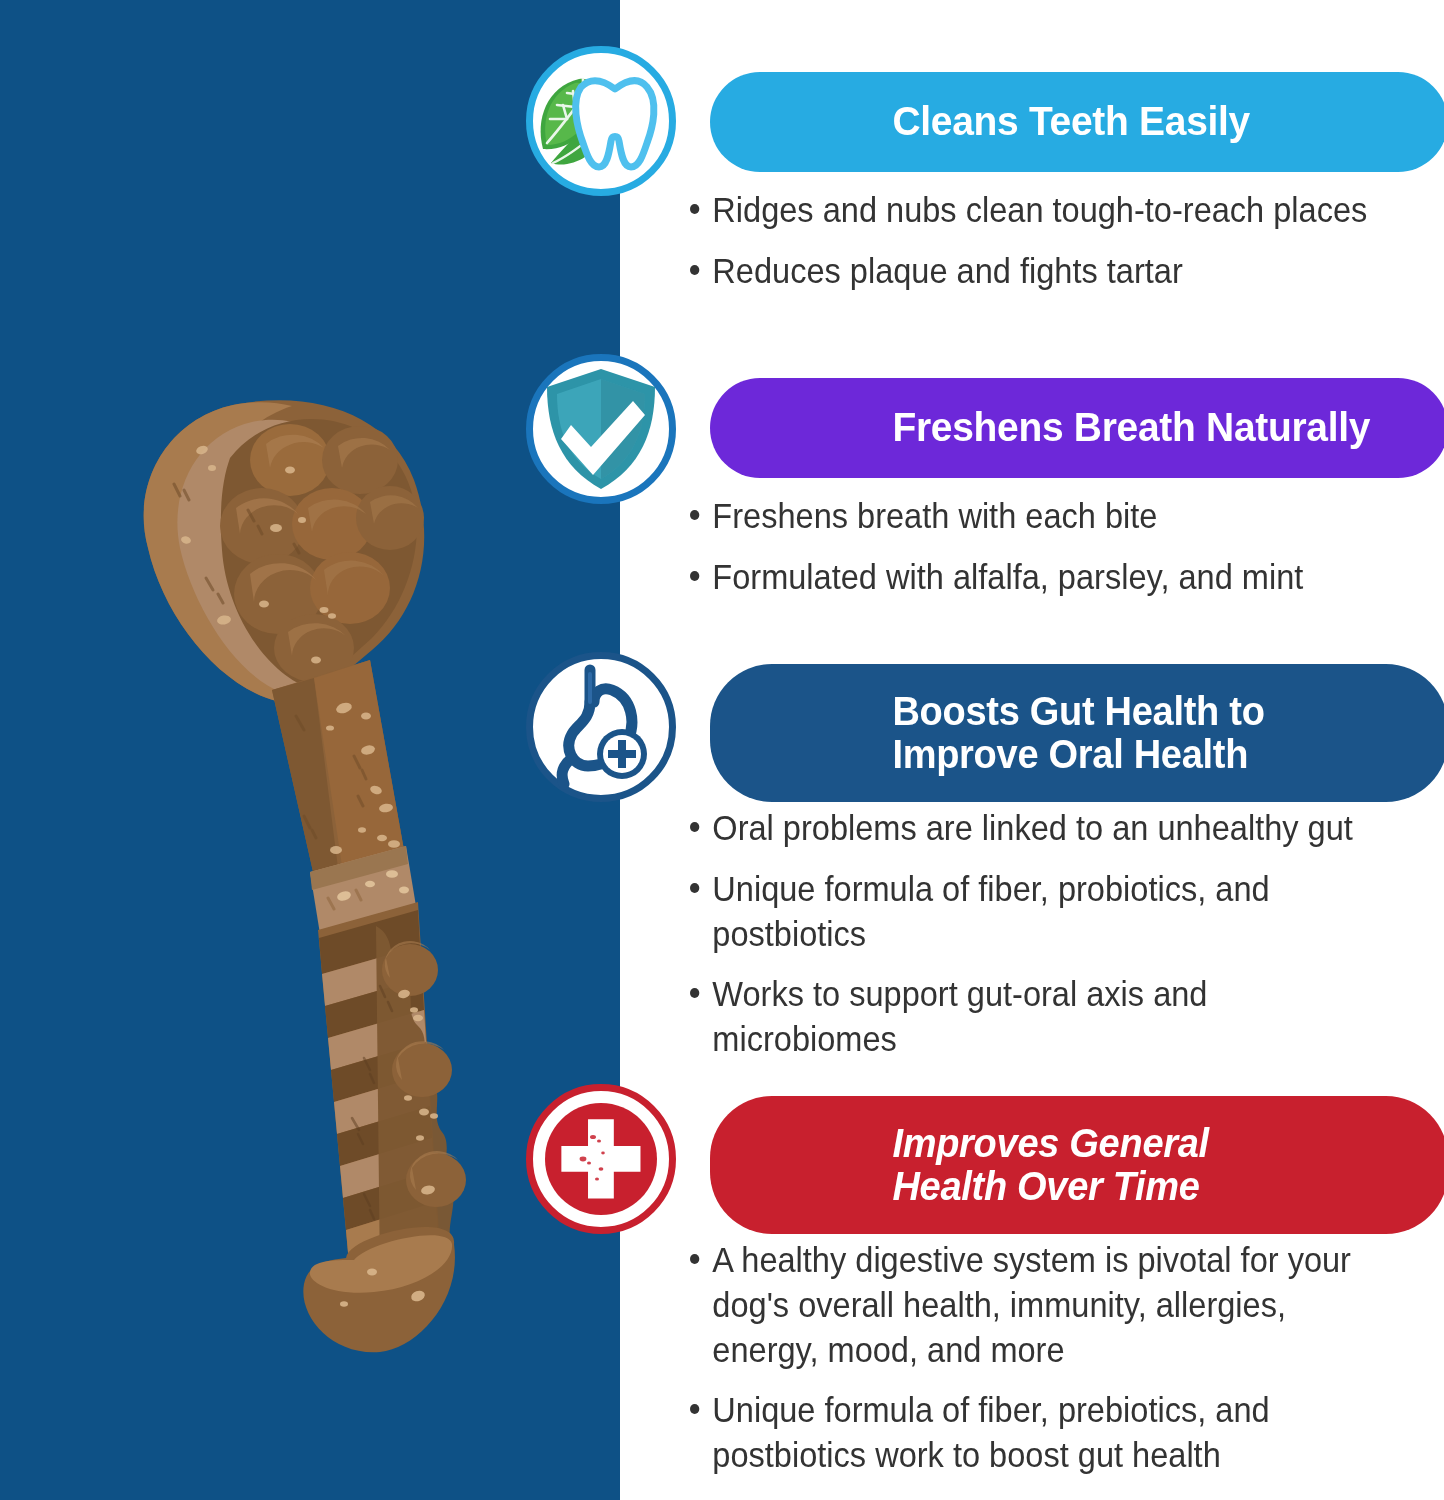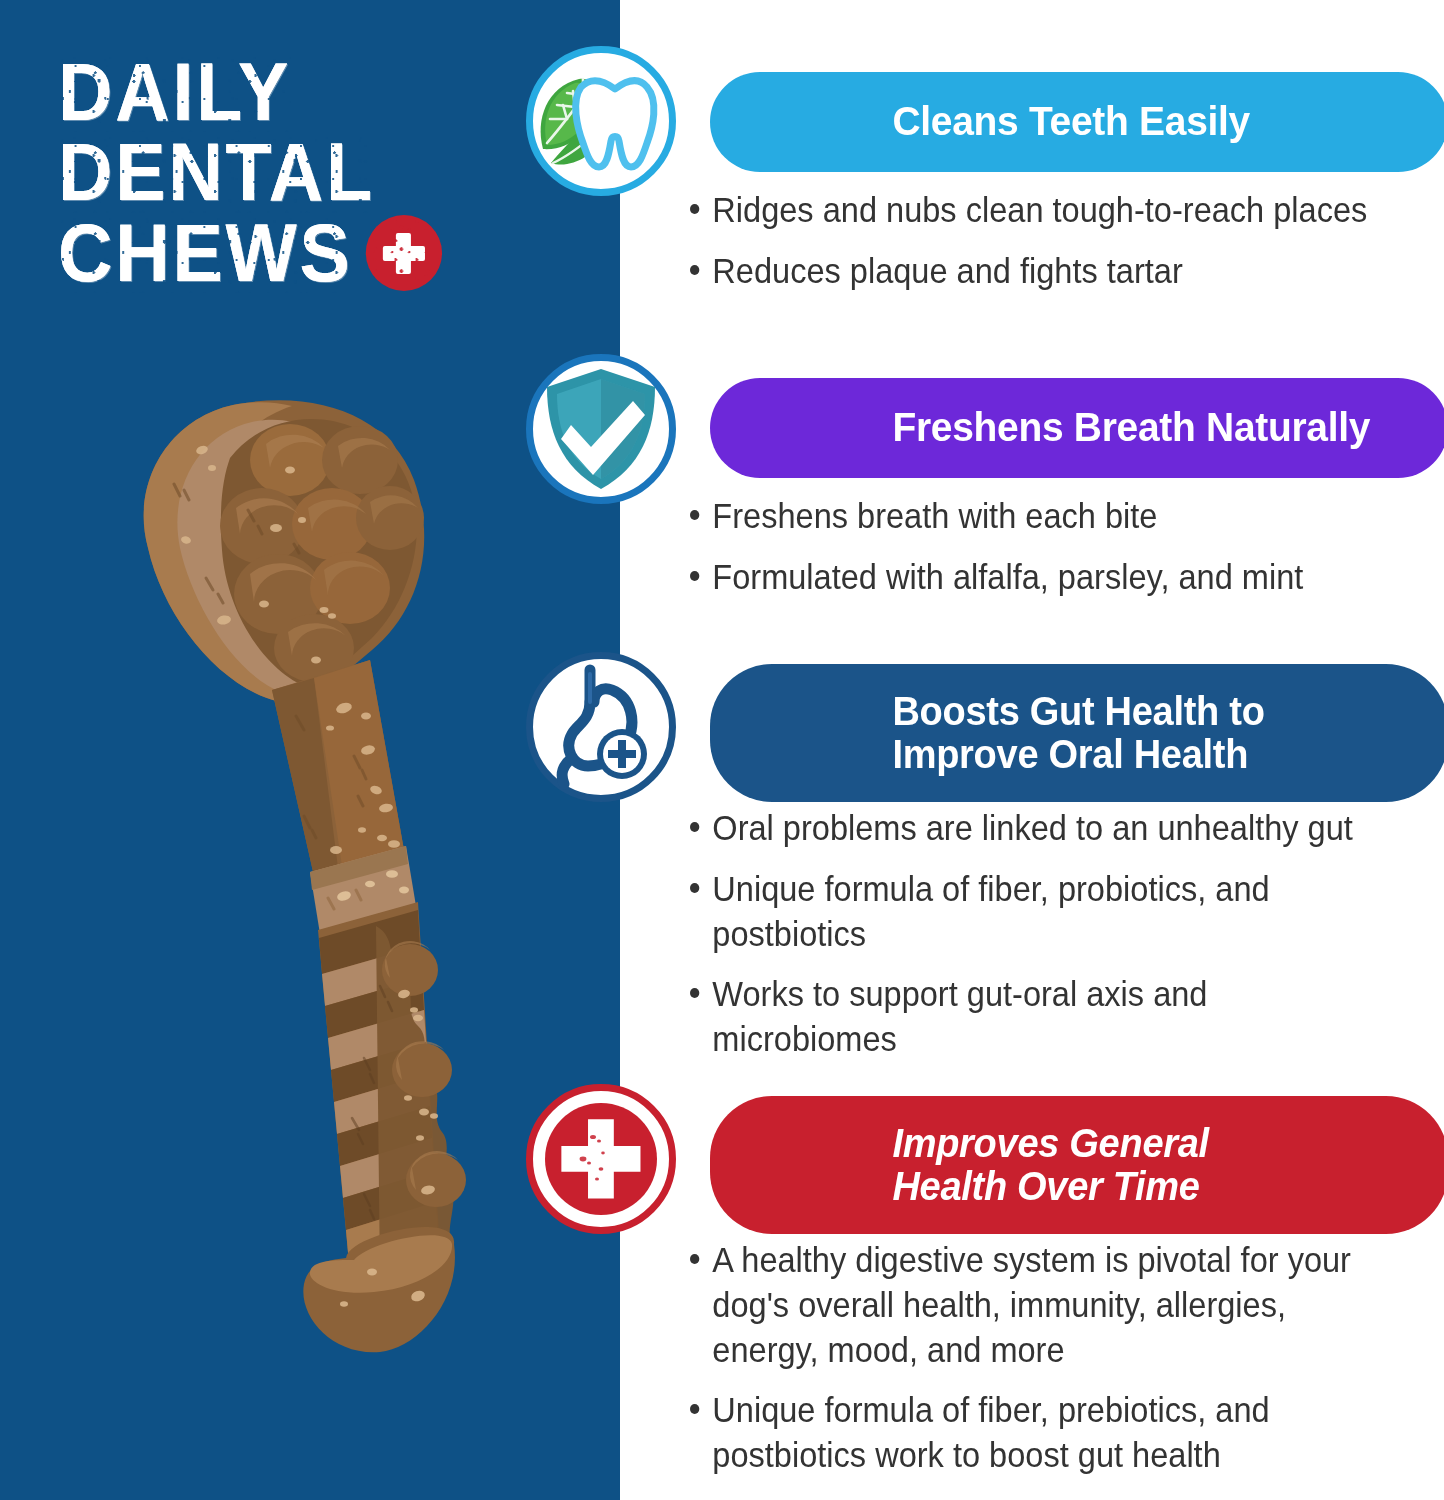--- a/index.html
+++ b/index.html
@@ -194,35 +194,20 @@
   }
   .bullet-text { flex: 1 1 auto; }
 </style>
 </head>
 <body>
 
 <div id="page">
 
   <div id="left-panel"></div>
 
-  <div id="title-block">
-    <div class="title-line">
-      <span class="grunge">DAILY</span>
-    </div>
-    <div class="title-line">
-      <span class="grunge">DENTAL</span>
-    </div>
-    <div class="title-line row3">
-      <span class="grunge">CHEWS</span>
-      <span class="title-cross">
-        <span class="bar-h"></span>
-        <span class="bar-v"></span>
-      </span>
-    </div>
-  </div>
 
   <div id="chew">
     <svg width="400" height="990" viewBox="0 0 400 990" xmlns="http://www.w3.org/2000/svg">
       <defs>
         <clipPath id="headClip">
           <path d="M34 140 C18 80 56 22 118 10 C186 -4 262 18 286 78 C308 134 292 200 252 238 L148 300 C92 300 48 222 34 140 Z"></path>
         </clipPath>
       </defs>
 
       <g transform="translate(0,0)">

